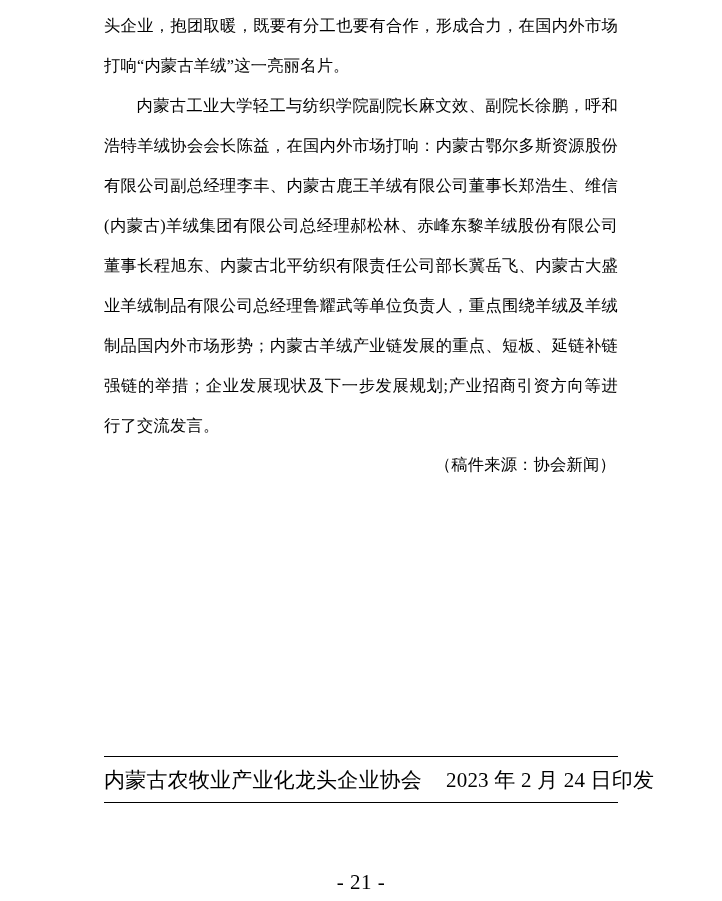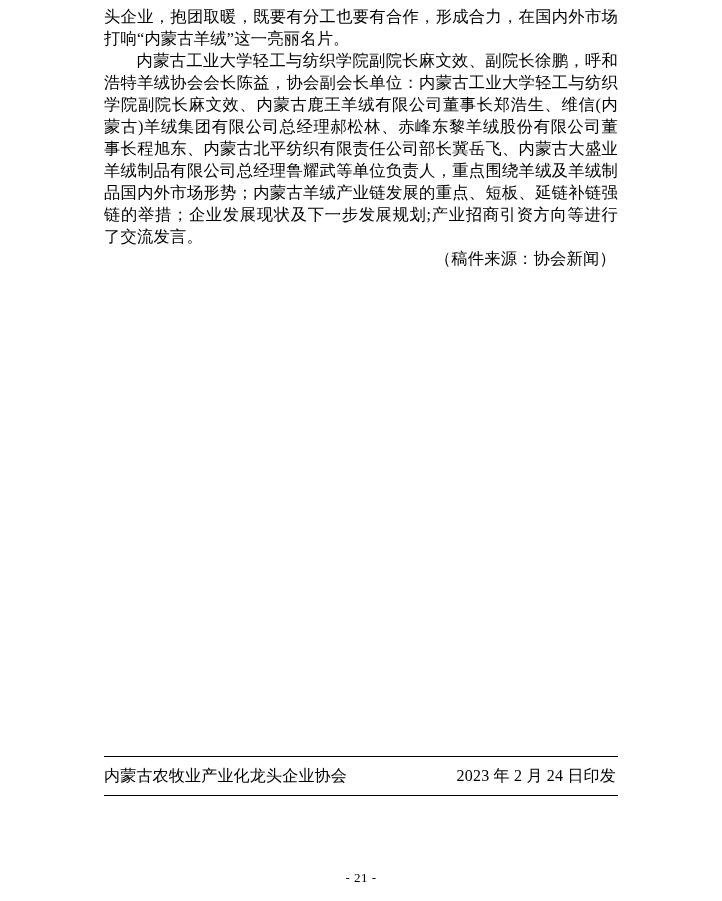--- a/index.html
+++ b/index.html
@@ -25,84 +25,85 @@
   }
   .content {
     position: absolute;
     left: 104px;
     top: 0px;
     width: 514px;
   }
   p.para {
     margin: 0 0 0 0;
     font-size: 16.3px;
-    line-height: 22px;
+    line-height: 40px;
     text-align: justify;
     text-justify: inter-ideograph;
     letter-spacing: 0.2px;
     font-family: "Liberation Serif", "DejaVu Serif", serif;
   }
   p.first {
     padding-top: 6px;
   }
   p.indent {
     text-indent: 2em;
   }
   p.right {
     text-align: right;
     padding-right: 2px;
+    font-family: Liberation Mono, monospace;
   }
 
   
   .footer-block {
     position: absolute;
     left: 104px;
     top: 756px;
     width: 514px;
   }
   .footer-rule {
     border-top: 1.4px solid #000000;
     width: 100%;
     height: 0;
   }
   .footer-row {
     display: flex;
     justify-content: space-between;
     align-items: flex-end;
     padding-top: 9px;
     padding-bottom: 8px;
-    font-size: 16px;
+    font-size: 21px;
     letter-spacing: 0.2px;
   }
   .footer-rule-bottom {
     border-top: 1.3px solid #000000;
     width: 100%;
     height: 0;
   }
   .footer-left { white-space: nowrap; }
   .footer-right { white-space: nowrap; padding-right: 2px; margin-left: 24px; }
 
   .page-number {
     position: absolute;
     left: 0;
     top: 870px;
     width: 722px;
     text-align: center;
-    font-size: 13px;
+    font-size: 21px;
     letter-spacing: 0.5px;
   }
 </style>
 </head>
 <body>
 
 <div class="page">
 
   <div class="content">
     <p class="para first">头企业，抱团取暖，既要有分工也要有合作，形成合力，在国内外市场打响“内蒙古羊绒”这一亮丽名片。</p>
-    <p class="para indent">内蒙古工业大学轻工与纺织学院副院长麻文效、副院长徐鹏，呼和浩特羊绒协会会长陈益，协会副会长单位：内蒙古工业大学轻工与纺织学院副院长麻文效、内蒙古鹿王羊绒有限公司董事长郑浩生、维信(内蒙古)羊绒集团有限公司总经理郝松林、赤峰东黎羊绒股份有限公司董事长程旭东、内蒙古北平纺织有限责任公司部长冀岳飞、内蒙古大盛业羊绒制品有限公司总经理鲁耀武等单位负责人，重点围绕羊绒及羊绒制品国内外市场形势；内蒙古羊绒产业链发展的重点、短板、延链补链强链的举措；企业发展现状及下一步发展规划;产业招商引资方向等进行了交流发言。</p>
+    <p class="para indent">内蒙古工业大学轻工与纺织学院副院长麻文效、副院长徐鹏，呼和浩特羊绒协会会长陈益，在国内外市场打响：内蒙古鄂尔多斯资源股份有限公司副总经理李丰、内蒙古鹿王羊绒有限公司董事长郑浩生、维信(内蒙古)羊绒集团有限公司总经理郝松林、赤峰东黎羊绒股份有限公司董事长程旭东、内蒙古北平纺织有限责任公司部长冀岳飞、内蒙古大盛业羊绒制品有限公司总经理鲁耀武等单位负责人，重点围绕羊绒及羊绒制品国内外市场形势；内蒙古羊绒产业链发展的重点、短板、延链补链强链的举措；企业发展现状及下一步发展规划;产业招商引资方向等进行了交流发言。</p>
     <p class="para right">（稿件来源：协会新闻）</p>
   </div>
 
   <div class="footer-block">
     <div class="footer-rule"></div>
     <div class="footer-row">
       <span class="footer-left">内蒙古农牧业产业化龙头企业协会</span>
       <span class="footer-right">2023 年 2 月 24 日印发</span>
     </div>
     <div class="footer-rule-bottom"></div>

